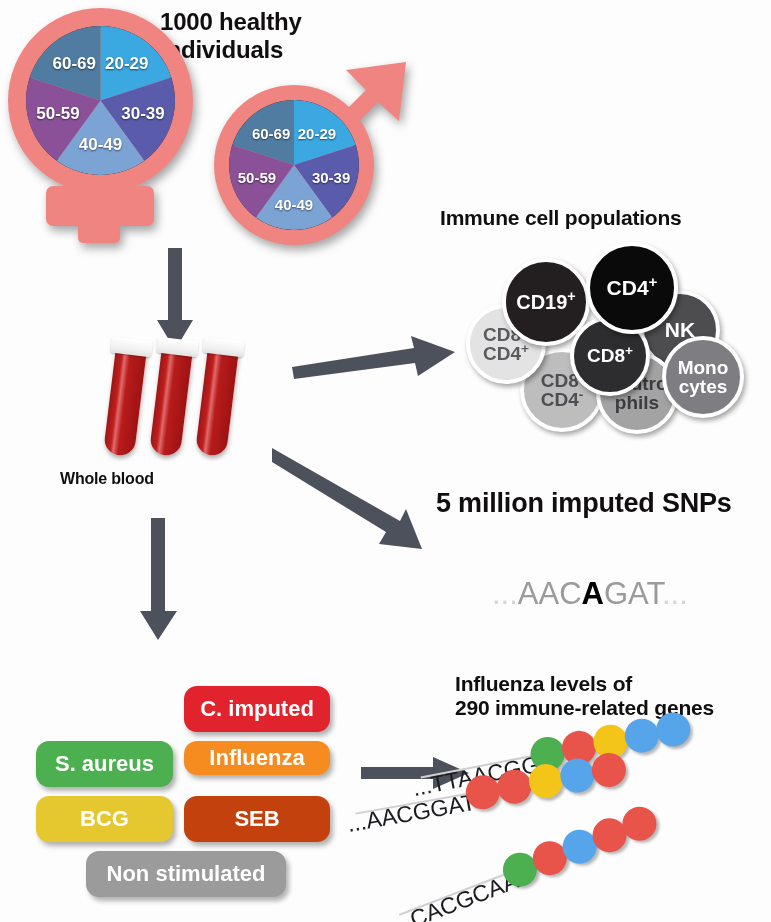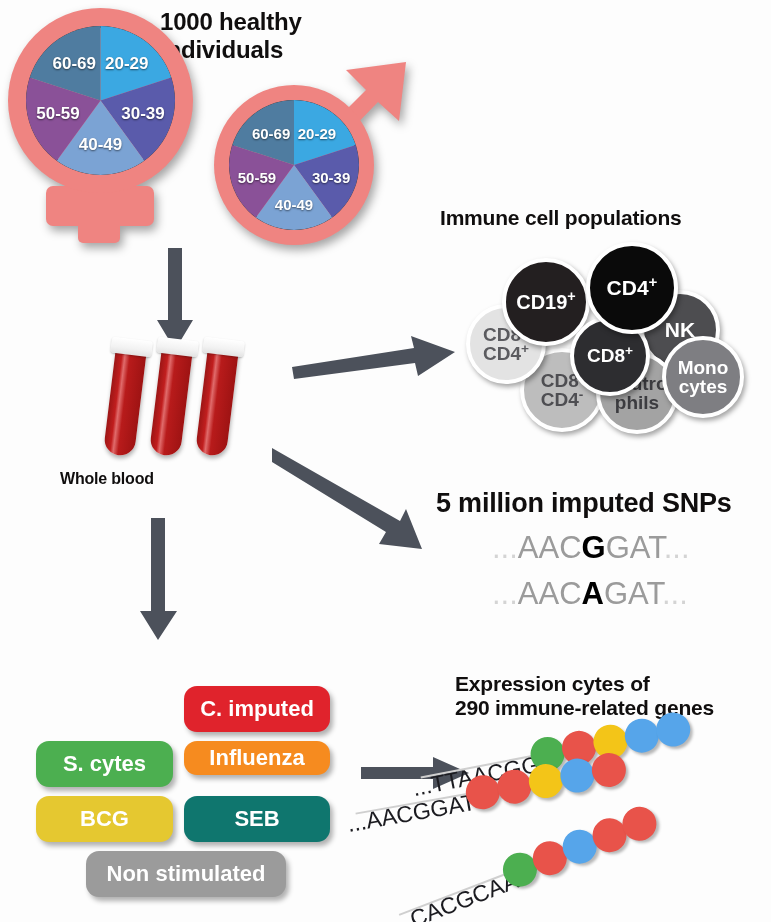--- a/index.html
+++ b/index.html
@@ -266,39 +266,36 @@
       <div class="cell" style="left: 596px; top: 352px; width: 82px; height: 82px; background: rgb(163, 163, 163); color: rgb(60, 60, 64); font-size: 19px; z-index: 5;">
         <div>Neutro<br>phils</div>
       </div>
       <div class="cell" style="left: 662px; top: 336px; width: 82px; height: 82px; background: rgb(126, 126, 130); color: rgb(255, 255, 255); font-size: 19px; z-index: 5;">
         <div>Mono<br>cytes</div>
       </div>
     </div>
 
   <div class="abs title" id="title-snps">5 million imputed SNPs</div>
 
-  <div class="seq" style="left:492px; top:530px;">
-    <span class="fade-l">...</span><span class="mid">AAC</span><span class="snp">G</span><span class="mid">GAT</span><span class="fade-r">...</span>
-  </div>
 
   <div class="seq" style="left:492px; top:576px;">
     <span class="fade-l">...</span><span class="mid">AAC</span><span class="snp">A</span><span class="mid">GAT</span><span class="fade-r">...</span>
   </div>
 
   <div class="abs" id="stimuli" style="left:0; top:0; width:771px; height:922px; pointer-events:none;">
       <div class="stim" style="left: 184px; top: 686px; width: 146px; height: 46px; background: rgb(224, 35, 44); pointer-events: auto;">C. imputed</div>
-      <div class="stim" style="left: 36px; top: 741px; width: 137px; height: 46px; background: rgb(76, 175, 80); pointer-events: auto;">S. cytes</div>
+      <div class="stim" style="left: 36px; top: 741px; width: 137px; height: 46px; background: rgb(76, 175, 80); pointer-events: auto;">S. aureus</div>
       <div class="stim" style="left: 184px; top: 741px; width: 146px; height: 34px; background: rgb(246, 139, 31); pointer-events: auto;">Influenza</div>
       <div class="stim" style="left: 36px; top: 796px; width: 137px; height: 46px; background: rgb(229, 200, 48); pointer-events: auto;">BCG</div>
-      <div class="stim" style="left: 184px; top: 796px; width: 146px; height: 46px; background: #0f766e; pointer-events: auto;">SEB</div>
+      <div class="stim" style="left: 184px; top: 796px; width: 146px; height: 46px; background: #c2410c; pointer-events: auto;">SEB</div>
       <div class="stim" style="left: 86px; top: 851px; width: 200px; height: 46px; background: rgb(155, 155, 155); pointer-events: auto;">Non stimulated</div>
     </div>
 
   <div class="abs title" id="title-expr">
-    <div>Expression cytes of</div>
+    <div>Influenza levels of</div>
     <div>290 immune-related genes</div>
   </div>
   <div class="abs" id="strands" style="left:0; top:0; width:771px; height:922px; pointer-events:none;">
       <div class="strand" style="left: 533px; top: 768px; transform: rotate(-11deg);">
         <div class="dna-line" style="left: -112px; top: -13px; width: 120px;"></div>
         <div class="dna-text" style="left: -122px; top: -16px;">...TTAACGG</div>
         <div class="bead" style="width: 34px; height: 34px; left: 0px; top: -28px; background: rgb(76, 175, 80);"></div>
         <div class="bead" style="width: 34px; height: 34px; left: 32px; top: -28px; background: rgb(232, 83, 74);"></div>
         <div class="bead" style="width: 34px; height: 34px; left: 64px; top: -28px; background: rgb(243, 197, 24);"></div>
         <div class="bead" style="width: 34px; height: 34px; left: 96px; top: -28px; background: rgb(86, 165, 234);"></div>

